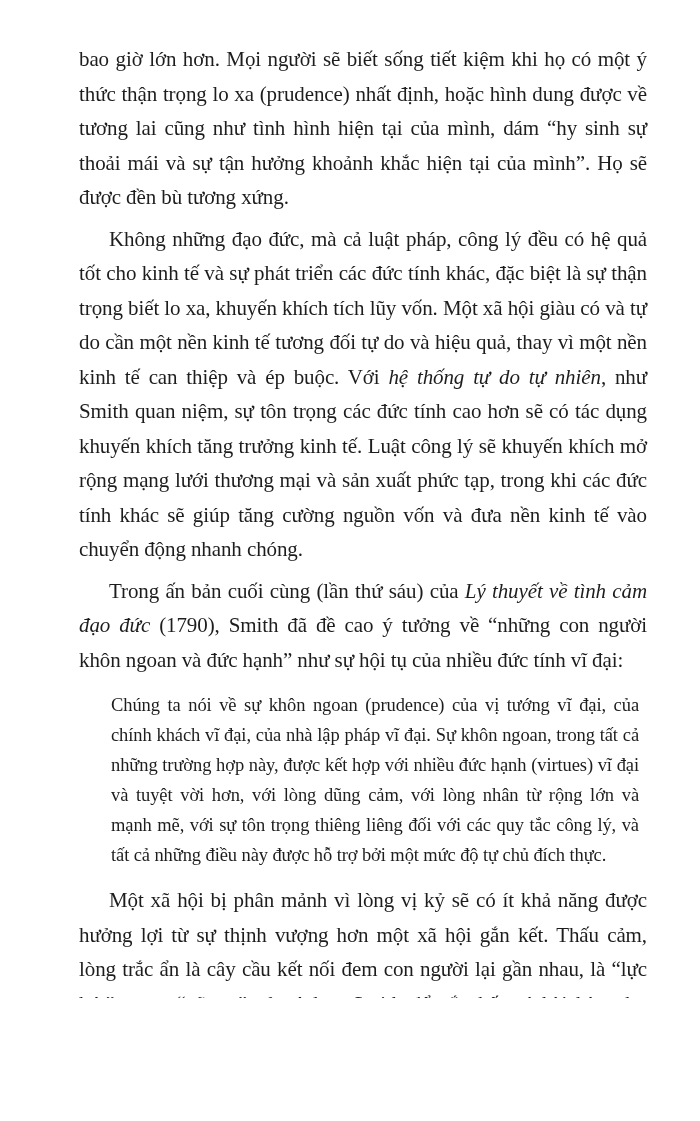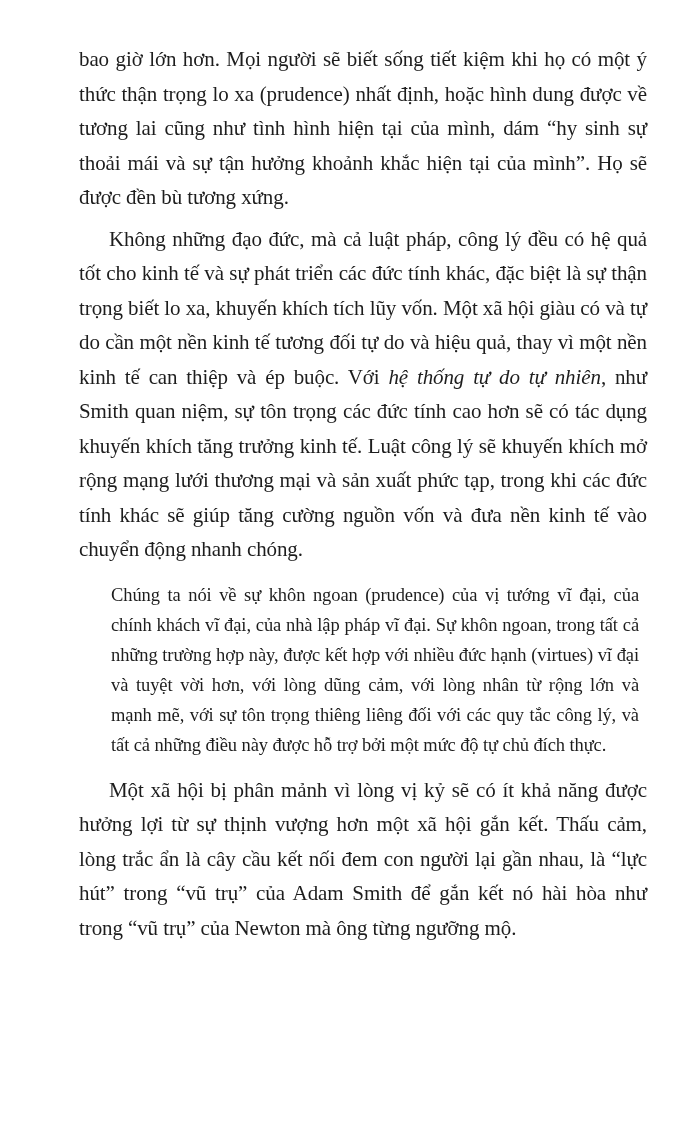--- a/index.html
+++ b/index.html
@@ -100,20 +100,21 @@
 </style>
 </head>
 <body>
 
 <div class="page">
 
   <main class="page-body">
 
   <p class="body"><span>bao giờ lớn hơn. Mọi người sẽ biết sống tiết kiệm khi họ có một ý thức thận trọng lo xa (prudence) nhất định, hoặc hình dung được về tương lai cũng như tình hình hiện tại của mình, dám “hy sinh sự thoải mái và sự tận hưởng khoảnh khắc hiện tại của mình”. Họ sẽ được đền bù tương xứng.</span></p>
       <p class="body indent"><span>Không những đạo đức, mà cả luật pháp, công lý đều có hệ quả tốt cho kinh tế và sự phát triển các đức tính khác, đặc biệt là sự thận trọng biết lo xa, khuyến khích tích lũy vốn. Một xã hội giàu có và tự do cần một nền kinh tế tương đối tự do và hiệu quả, thay vì một nền kinh tế can thiệp và ép buộc. Với </span><em>hệ thống tự do tự nhiên</em><span>, như Smith quan niệm, sự tôn trọng các đức tính cao hơn sẽ có tác dụng khuyến khích tăng trưởng kinh tế. Luật công lý sẽ khuyến khích mở rộng mạng lưới thương mại và sản xuất phức tạp, trong khi các đức tính khác sẽ giúp tăng cường nguồn vốn và đưa nền kinh tế vào chuyển động nhanh chóng.</span></p>
+      <p class="body indent"><span>Trong ấn bản cuối cùng (lần thứ sáu) của </span><em>Lý thuyết về tình cảm đạo đức</em><span> (1790), Smith đã đề cao ý tưởng về “những con người khôn ngoan và đức hạnh” như sự hội tụ của nhiều đức tính vĩ đại:</span></p>
       <p class="quote"><span>Chúng ta nói về sự khôn ngoan (prudence) của vị tướng vĩ đại, của chính khách vĩ đại, của nhà lập pháp vĩ đại. Sự khôn ngoan, trong tất cả những trường hợp này, được kết hợp với nhiều đức hạnh (virtues) vĩ đại và tuyệt vời hơn, với lòng dũng cảm, với lòng nhân từ rộng lớn và mạnh mẽ, với sự tôn trọng thiêng liêng đối với các quy tắc công lý, và tất cả những điều này được hỗ trợ bởi một mức độ tự chủ đích thực.</span></p>
       <p class="body indent"><span>Một xã hội bị phân mảnh vì lòng vị kỷ sẽ có ít khả năng được hưởng lợi từ sự thịnh vượng hơn một xã hội gắn kết. Thấu cảm, lòng trắc ẩn là cây cầu kết nối đem con người lại gần nhau, là “lực hút” trong “vũ trụ” của Adam Smith để gắn kết nó hài hòa như trong “vũ trụ” của Newton mà ông từng ngưỡng mộ.</span></p>
     </main>
 
   <footer class="page-footer">
 
     <div class="watermark">
       <svg class="wm-logo" width="60" height="64" viewBox="0 0 60 64" aria-hidden="true">
         <polygon points="30,3 55,17.5 55,46.5 30,61 5,46.5 5,17.5" fill="#ffffff" stroke="#e3e3e3" stroke-width="4" stroke-linejoin="round"></polygon>
         <polyline points="18,45 18,22 42,45 42,21" fill="none" stroke="#e6e6e6" stroke-width="6" stroke-linejoin="miter"></polyline>

